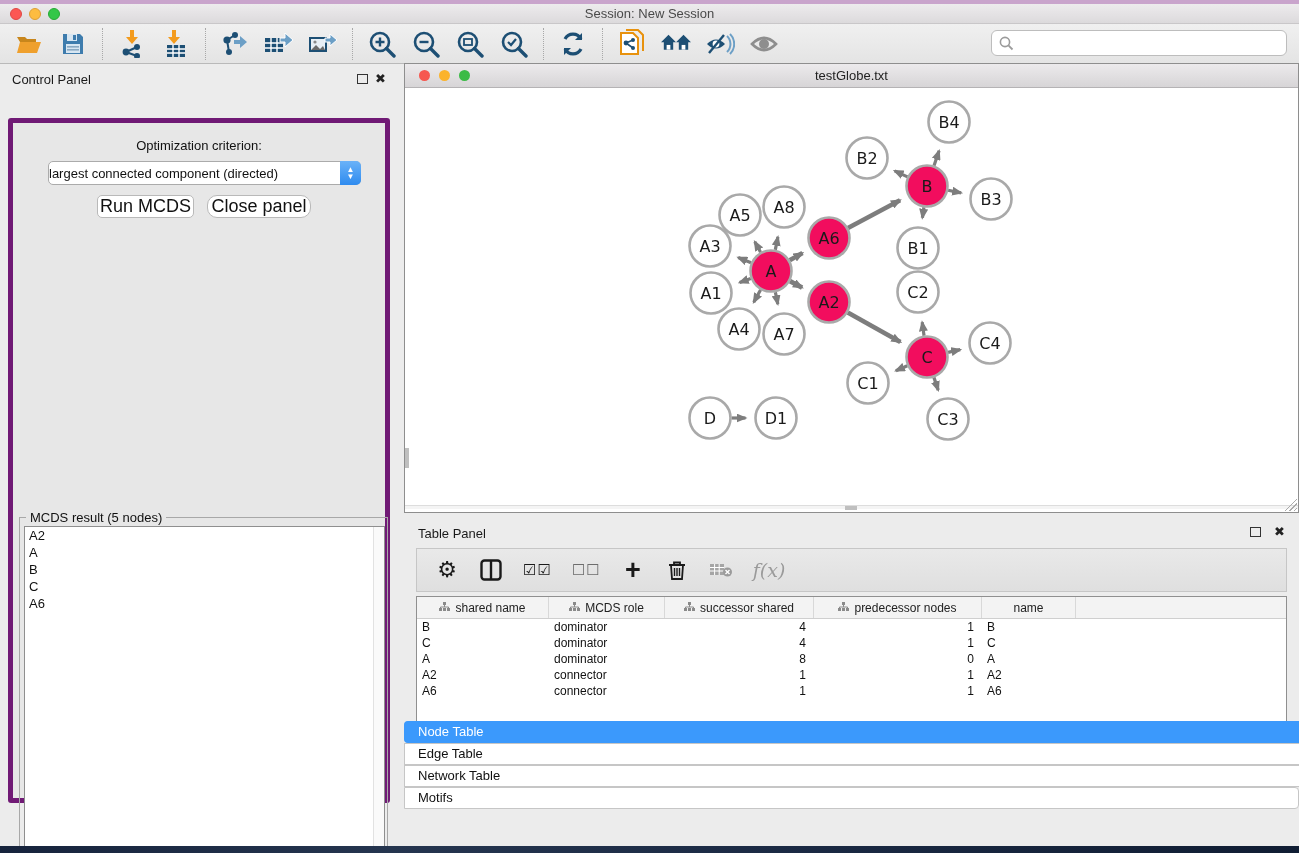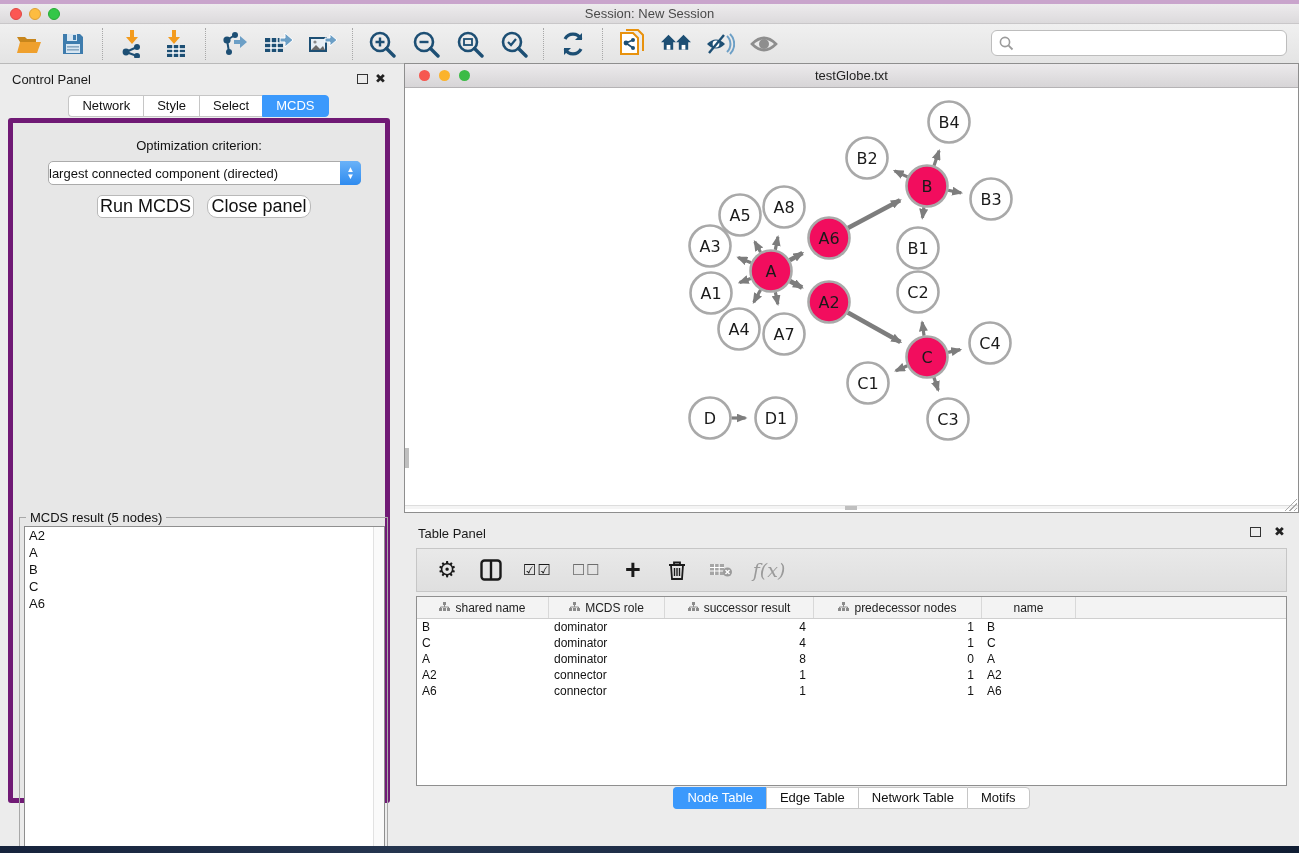--- a/index.html
+++ b/index.html
@@ -90,21 +90,21 @@
   .tp-icon.checks { font-size:15px; letter-spacing:1px; font-family:"DejaVu Sans",sans-serif; }
   .tp-icon.plus { font-size:27px; font-weight:900; line-height:24px; }
   .tp-icon.fx { font-family:"DejaVu Serif",serif; font-style:italic; font-size:19px; color:#9A9A9A; }
   .tp-table { position:absolute; left:12px; top:77px; width:871px; height:190px; background:#fff;
     border:1px solid #8F8F8F; overflow:hidden; }
   .tp-head { display:flex; height:22px; background:#F3F3F3; border-bottom:1px solid #CFCFCF; }
   .tp-hcell { display:flex; align-items:center; justify-content:center; gap:5px; font-size:12px; color:#222;
     border-right:1px solid #D8D8D8; height:100%; }
   .tp-row { display:flex; height:16px; }
   .tp-cell { font-size:12px; color:#111; padding:1px 8px 0 5px; white-space:nowrap; }
-  .tp-tabs { position:absolute; left:0; bottom:4px; width:100%; display:flex; justify-content:center; }
+  .tp-tabs { position:absolute; left:0; bottom:4px; width:100%; display:flex; justify-content:center;flex-direction:column; }
 
   
   .statusbar { left:0; top:813px; width:1299px; height:33px; background:#EFEFEF; border-top:1px solid #C8C8C8; }
   .list-btn { position:absolute; left:10px; top:6px; width:27px; height:21px; background:#F5F5F5;
     border:1px solid #ADADAD; display:flex; align-items:center; justify-content:center; }
   .memory-btn { position:absolute; right:8px; top:5px; height:23px; background:#FDFDFD; border:1px solid #B5B5B5;
     display:flex; align-items:center; gap:6px; padding:0 10px; font-size:12px; color:#111; }
   .memory-dot { width:11px; height:11px; border-radius:50%; background:#21953C; }
   .bottom-strip { left:0; top:846px; width:1299px; height:7px;
     background:linear-gradient(90deg,#16233C,#25354F 30%,#1B2A44 60%,#101D33); }
@@ -284,26 +284,20 @@
       </div>
     </div>
   </div>
 
   <div class="abs control-panel">
     <div class="cp-header">
       <span class="cp-title">Control Panel</span>
       <span class="panel-float-icon" style="left:357px"></span>
       <span class="panel-close-icon" style="left:375px">✖</span>
     </div>
-    <div class="cp-tabs" id="cp-tabs">
-        <div class="seg-tab">Network</div>
-        <div class="seg-tab">Style</div>
-        <div class="seg-tab">Select</div>
-        <div class="seg-tab active">MCDS</div>
-      </div>
     <div class="cp-body">
       <div class="opt-label">Optimization criterion:</div>
       <div class="dropdown">
         <span>largest connected component (directed)</span>
         <span class="dd-stepper">
             <span>▲</span>
             <span>▼</span>
           </span>
       </div>
       <div class="cp-btn" style="left:84px; width:97px;">Run MCDS</div>
@@ -475,21 +469,21 @@
           <div class="tp-hcell" style="width: 149px;">
             <span><svg width="11" height="10" viewBox="0 0 11 10">
                 <g fill="#8a8a8a">
                   <rect x="4" y="0" width="3" height="3"></rect>
                   <rect x="0" y="6" width="3" height="3"></rect>
                   <rect x="4" y="6" width="3" height="3"></rect>
                   <rect x="8" y="6" width="3" height="3"></rect>
                 </g>
                 <path d="M5.5 3 v2 M1.5 6 v-1 h8 v1" stroke="#8a8a8a" fill="none" stroke-width="1"></path>
               </svg></span>
-            <span>successor result</span>
+            <span>successor shared</span>
           </div>
           <div class="tp-hcell" style="width: 168px;">
             <span><svg width="11" height="10" viewBox="0 0 11 10">
                 <g fill="#8a8a8a">
                   <rect x="4" y="0" width="3" height="3"></rect>
                   <rect x="0" y="6" width="3" height="3"></rect>
                   <rect x="4" y="6" width="3" height="3"></rect>
                   <rect x="8" y="6" width="3" height="3"></rect>
                 </g>
                 <path d="M5.5 3 v2 M1.5 6 v-1 h8 v1" stroke="#8a8a8a" fill="none" stroke-width="1"></path>

